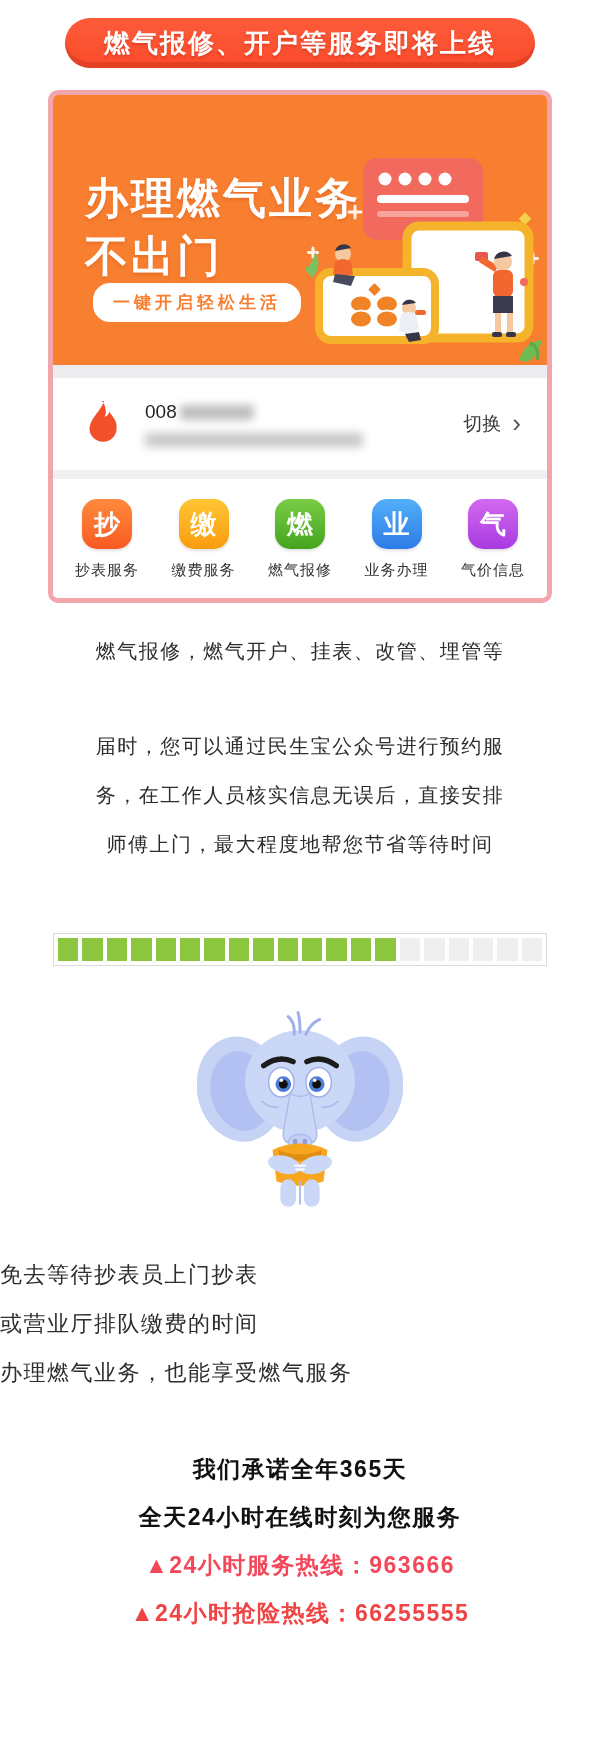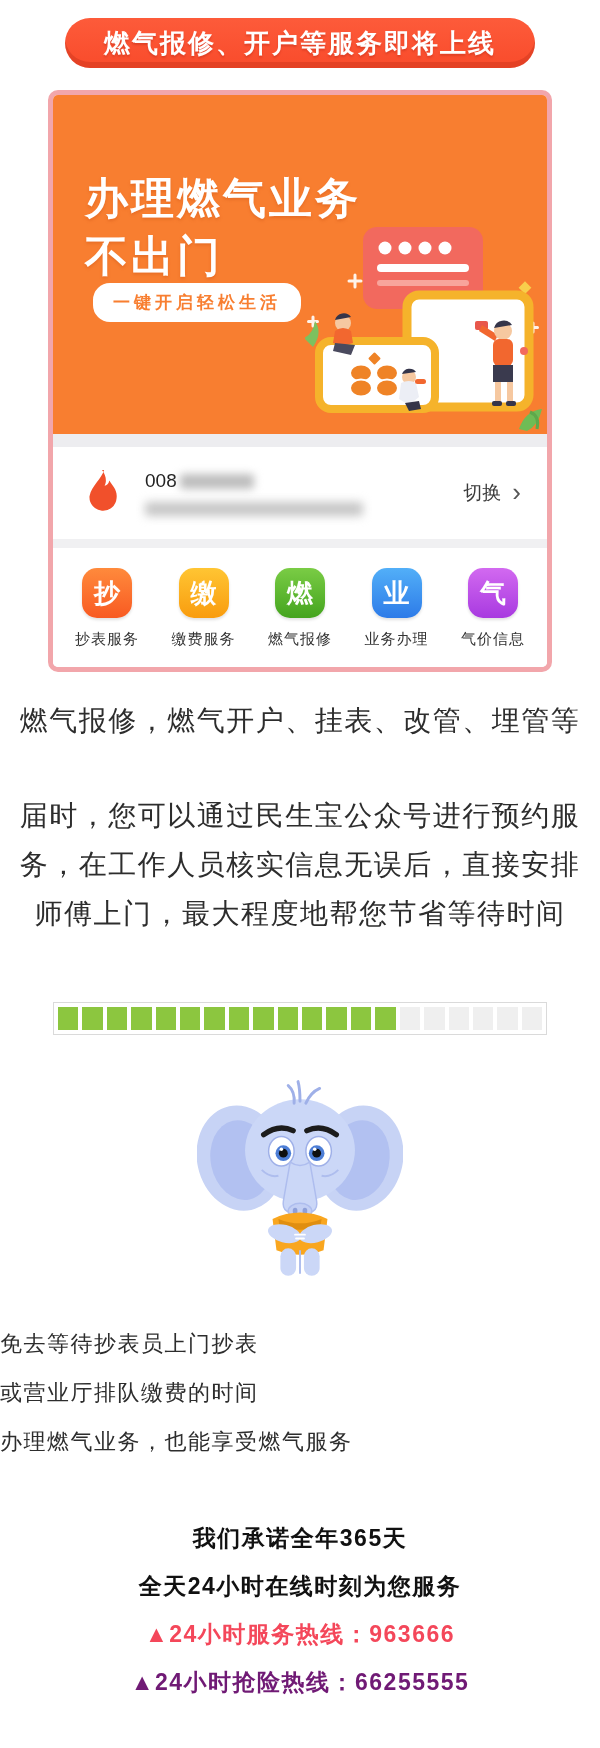--- a/index.html
+++ b/index.html
@@ -16,21 +16,21 @@
     border-radius:26px;
     display:flex; align-items:center; justify-content:center;
     color:#ffffff; font-size:26px; font-weight:bold; letter-spacing:2px;
     text-shadow:0 2px 2px rgba(190,45,25,0.45);
   }
   
   .card {
     width:504px; margin:22px auto 0; background:#fff;
     border:5px solid #F2A6AB; border-radius:10px; overflow:hidden;
   }
-  .hero { height:339px; background:#F87E30; position:relative; overflow:hidden; }
+  .hero { height:270px; background:#F87E30; position:relative; overflow:hidden; }
   .hero-title { position:absolute; left:32px; top:74px; color:#fff; font-weight:bold;
     font-size:43px; line-height:58px; letter-spacing:3px;
     text-shadow:0 2px 3px rgba(200,80,20,0.35); }
   .hero-btn { position:absolute; left:40px; top:188px; background:#ffffff; color:#F87E30;
     font-size:17px; font-weight:bold; letter-spacing:4px; padding:6px 18px;
     border-radius:17px; border:2px solid #fff; }
   .hero-illu { position:absolute; right:4px; bottom:-6px; width:238px; height:215px; }
   .gray-strip { height:13px; background:#EDEDF0; }
   .account { height:92px; background:#fff; display:flex; align-items:center; padding:8px 26px; }
   .flame-wrap { width:46px; height:50px; margin-right:20px; flex:0 0 auto; }
@@ -43,21 +43,21 @@
   .switch { font-size:19px; color:#3a3a3a; display:flex; align-items:center; gap:11px; cursor:pointer; }
   .switch .chev { font-size:26px; line-height:1; color:#555; margin-top:-3px; }
   .divider { height:9px; background:#F0F0F2; }
   .services { display:flex; justify-content:space-between; padding:20px 10px 18px; background:#fff; }
   .svc { width:88px; display:flex; flex-direction:column; align-items:center; cursor:pointer; }
   .svc-ic { width:50px; height:50px; border-radius:15px; color:#fff; font-size:26px; font-weight:bold;
     display:flex; align-items:center; justify-content:center;
     box-shadow:0 2px 3px rgba(0,0,0,0.12); }
   .svc-lb { margin-top:12px; font-size:15px; color:#333; letter-spacing:1px; white-space:nowrap; }
   
-  .para { text-align:center; font-size:28px; color:#2d2d2d; letter-spacing:1.5px; line-height:49px; }
+  .para { text-align:center; font-size:20px; color:#2d2d2d; letter-spacing:1.5px; line-height:49px; }
   .p1 { margin-top:24px; }
   .p2 { margin-top:46px; }
   
   .progress-wrap { width:494px; margin:64px auto 0; border:1px solid #DADADA; background:#fff;
     padding:4px; display:flex; gap:4px; }
   .cell { flex:1; height:23px; }
   
   .elephant-wrap { margin-top:14px; text-align:center; }
   
   .benefits { margin-top:36px; text-align:left; font-size:22px; color:#2d2d2d;
@@ -277,14 +277,14 @@
 <div class="benefits">
   <div>免去等待抄表员上门抄表</div>
   <div>或营业厅排队缴费的时间</div>
   <div>办理燃气业务，也能享受燃气服务</div>
 </div>
 
 <div class="promise">
   <div>我们承诺全年365天</div>
   <div>全天24小时在线时刻为您服务</div>
   <div class="hotline" style="color: rgb(244, 71, 90);">▲24小时服务热线：963666</div>
-  <div class="hotline" style="color: #701a75;">▲24小时抢险热线：66255555</div>
+  <div class="hotline" style="color: #ef4444;">▲24小时抢险热线：66255555</div>
 </div>
 
 </body></html>

